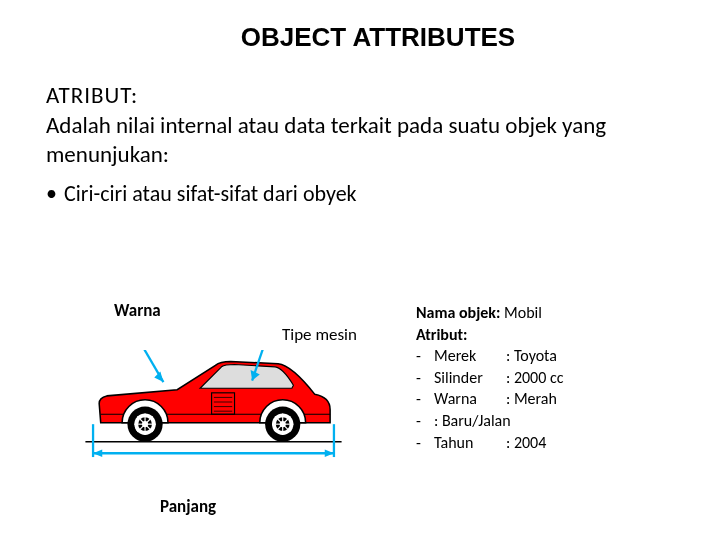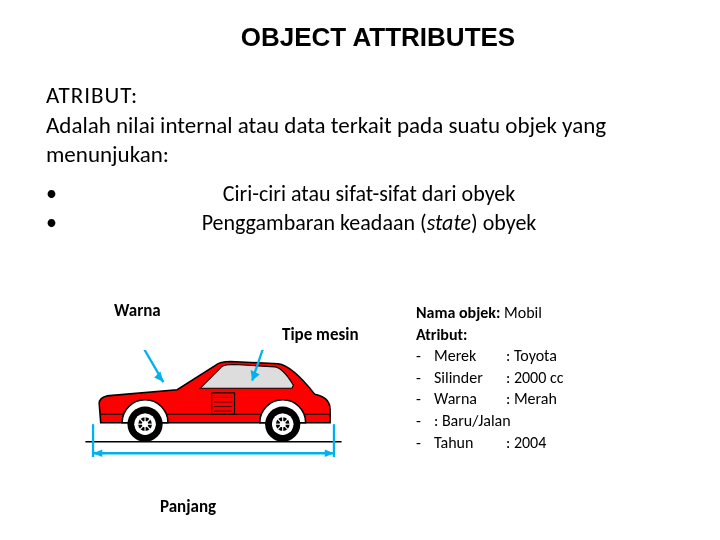--- a/index.html
+++ b/index.html
@@ -36,21 +36,20 @@
   }
   .bullets {
     margin-top: 10px;
     font-size: 22px;
     line-height: 1.35;
   }
   .bullets li {
     list-style: none;
     padding-left: 18px;
     position: relative;
-    text-align: center;
   }
   .bullets li:before {
     content: "•";
     position: absolute;
     left: 0;
     top: 0;
   }
   .italic { font-style: italic; }
   .diagram-area {
     position: absolute;
@@ -65,21 +64,21 @@
     top: 50px;
     width: 335px;
     height: 130px;
   }
   .label {
     position: absolute;
     font-size: 17px;
     font-family: Calibri, Arial, sans-serif;
   }
   .label-warna   { left: 68px;  top: 0px; font-weight: bold; }
-  .label-tipe    { left: 236px; top: 24px; font-weight: bold; }
+  .label-tipe    { left: 236px; top: 24px; font-weight: normal; }
   .label-panjang { left: 114px; top: 196px; font-weight: bold; }
 
   .attrs {
     position: absolute;
     left: 416px;
     top: 302px;
     font-size: 16px;
     line-height: 1.35;
     font-family: Calibri, Arial, sans-serif;
   }
@@ -92,23 +91,20 @@
 </head>
 <body>
 
 <div class="title">OBJECT ATTRIBUTES</div>
 
 <div class="content">
   <div class="atribut-label">ATRIBUT:</div>
   <div class="definition">Adalah nilai internal atau data terkait pada suatu objek yang menunjukan:</div>
   <ul class="bullets">
     <li>Ciri-ciri atau sifat-sifat dari obyek</li>
-    <li>
-      <span>Penggambaran keadaan (</span><span class="italic">state</span><span>) obyek</span>
-    </li>
   </ul>
 </div>
 
 <div class="diagram-area">
   <div class="label label-warna">Warna</div>
   <div class="label label-tipe">Tipe mesin</div>
   <div class="label label-panjang">Panjang</div>
 
   <svg class="car-svg" viewBox="0 0 335 170">
 

